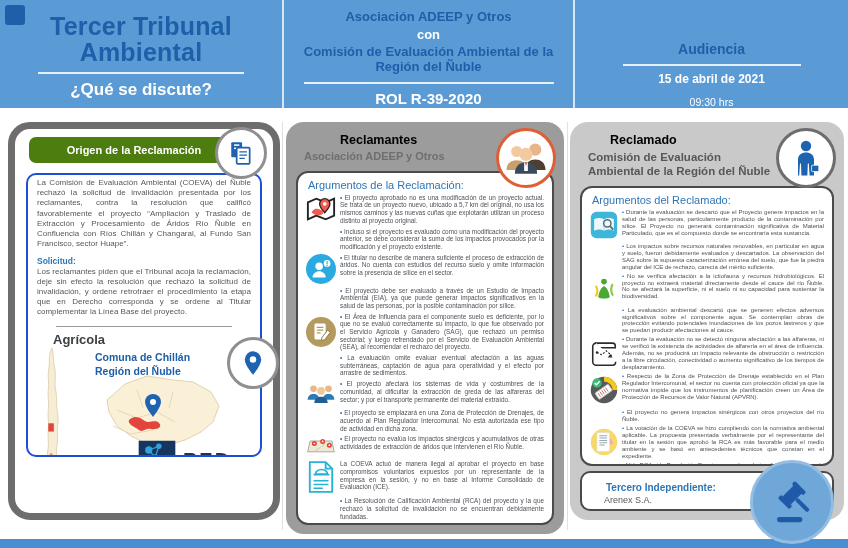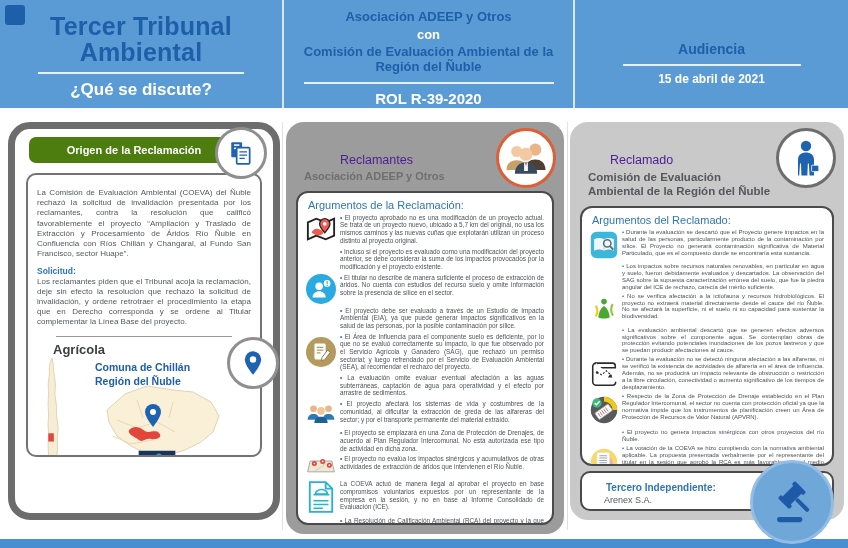--- a/index.html
+++ b/index.html
@@ -15,52 +15,52 @@
   .corner-square{position:absolute;left:5px;top:5px;width:20px;height:20px;background:#1d5fa9;border-radius:3px;}
   .h-title{color:#1d5fa9;font-weight:bold;font-size:25px;line-height:1.04;letter-spacing:.2px;}
   .h-divider{border-top:2px solid rgba(255,255,255,.85);margin:7px auto 6px;}
   .d-left{width:206px;} .d-center{width:250px;} .d-right{width:178px;}
   .h-sub{color:#ffffff;font-weight:bold;font-size:17px;}
   .h-party{color:#1d5fa9;font-weight:bold;font-size:13px;line-height:1.2;}
   .h-con{color:#ffffff;font-weight:bold;font-size:13px;margin:2px 0;}
   .h-rol{color:#ffffff;font-weight:bold;font-size:15px;}
   .h-aud{color:#1d5fa9;font-weight:bold;font-size:14px;}
   .h-date{color:#ffffff;font-weight:bold;font-size:12px;}
-  .h-time{color:#ffffff;font-weight:normal;font-size:10.5px;margin-top:20px;}
+  .h-time{color:#ffffff;font-weight:normal;font-size:10.5px;margin-top:10px;}
   
   .vsep{position:absolute;top:122px;height:408px;width:1px;background:#e0e0e0;}
   .footer-bar{position:absolute;left:0;bottom:0;width:848px;height:9px;background:#4a8ed2;}
   
   .origin-panel{position:absolute;left:8px;top:122px;width:272px;height:398px;box-sizing:border-box;
     background:#fff;border:7px solid #6d6d6d;border-radius:22px;}
   .origin-header{position:relative;margin:8px 14px 0;background:#4d7c0f;color:#fff;border-radius:7px;
     text-align:center;font-weight:bold;font-size:11px;padding:7px 26px 7px 6px;}
   .badge-circle{position:absolute;width:46px;height:46px;border-radius:50%;background:#fff;
     border:3px solid #8f8f8f;display:flex;align-items:center;justify-content:center;z-index:3;}
   .origin-doc-circle{right:-8px;top:-10px;}
-  .origin-inner{position:relative;margin:10px 11px;border:2px solid #737373;border-radius:10px;
-    padding:13px 9px;font-size:8px;color:#54585c;text-align:justify;line-height:1.28;height:284px;
+  .origin-inner{position:relative;margin:10px 11px;border:2px solid #1d4ed8;border-radius:10px;
+    padding:3px 9px;font-size:8px;color:#54585c;text-align:justify;line-height:1.28;height:284px;
     box-sizing:border-box;overflow:hidden;}
   .solicitud-label{color:#2e75b6;font-weight:bold;font-size:8.5px;margin-top:6px;}
   .loc-divider{border-top:1px solid #9a9a9a;width:82%;margin:8px auto 5px;}
   .ubicacion-title{font-size:13px;font-weight:bold;color:#3c4043;margin-left:16px;}
   .location-block{position:relative;height:138px;margin-top:2px;}
   .chile-map{position:absolute;left:0px;top:-4px;}
   .loc-labels{position:absolute;left:58px;top:0;color:#1d5fa9;font-weight:bold;font-size:10.5px;line-height:1.35;}
   .region-map{position:absolute;left:40px;top:20px;}
   .pin-circle{right:-6px;top:208px;}
   .red-logo{position:absolute;right:2px;bottom:0px;display:flex;align-items:center;gap:4px;}
   .red-text{color:#16365f;font-weight:bold;font-size:20px;letter-spacing:2px;line-height:1;}
   .red-subtext{color:#e07b39;font-size:4px;font-weight:bold;letter-spacing:.4px;}
   
   .gray-panel{position:absolute;top:122px;box-sizing:border-box;border-radius:18px;display:flex;flex-direction:column;}
   .claimants-panel{left:286px;width:278px;height:412px;background:#9c9c9c;}
   .respondent-panel{left:570px;width:274px;height:398px;background:#c9c9c9;}
   .gp-head{position:relative;padding:11px 70px 2px 18px;}
-  .gp-title{color:#4c1d95;font-weight:normal;font-size:12.5px;margin-left:22px;margin-top:20px;}
+  .gp-title{color:#000000;font-weight:bold;font-size:12.5px;margin-left:22px;}
   .claimants-panel .gp-title{margin-left:36px;}
   .gp-subtitle{font-weight:bold;font-size:11px;margin-top:3px;line-height:1.25;}
   .claimants-panel .gp-subtitle{color:#6f6f6f;}
   .respondent-panel .gp-subtitle{color:#55575a;font-size:11.5px;}
   .gp-circle{position:absolute;top:6px;right:8px;width:54px;height:54px;border-radius:50%;background:#fff;
     display:flex;align-items:center;justify-content:center;overflow:hidden;}
   .claimants-circle{border:3px solid #dd5f38;}
   .respondent-circle{border:3px solid #6d6d6d;}
   .gp-inner{flex:1;min-height:0;margin:5px 10px 9px;background:#fff;border:2px solid #4a4a4a;border-radius:12px;
     padding:6px 8px;overflow:hidden;}

